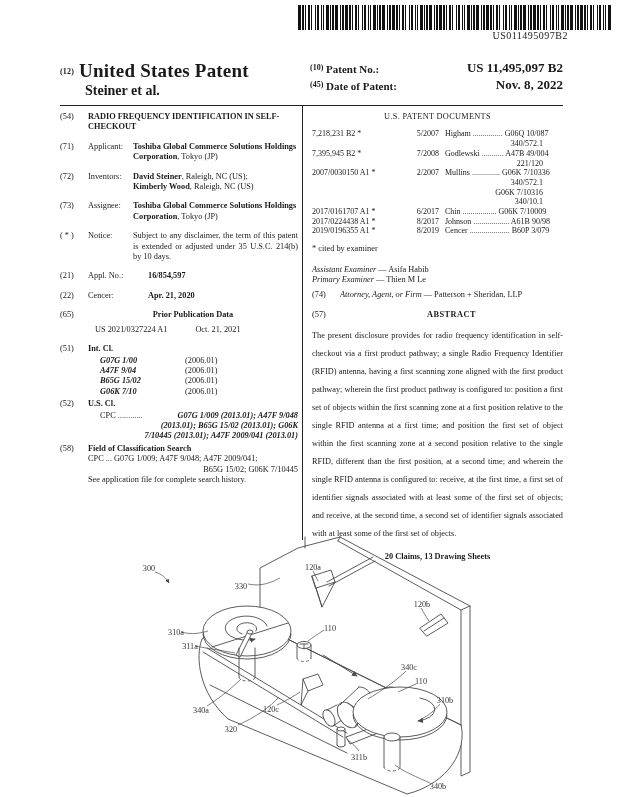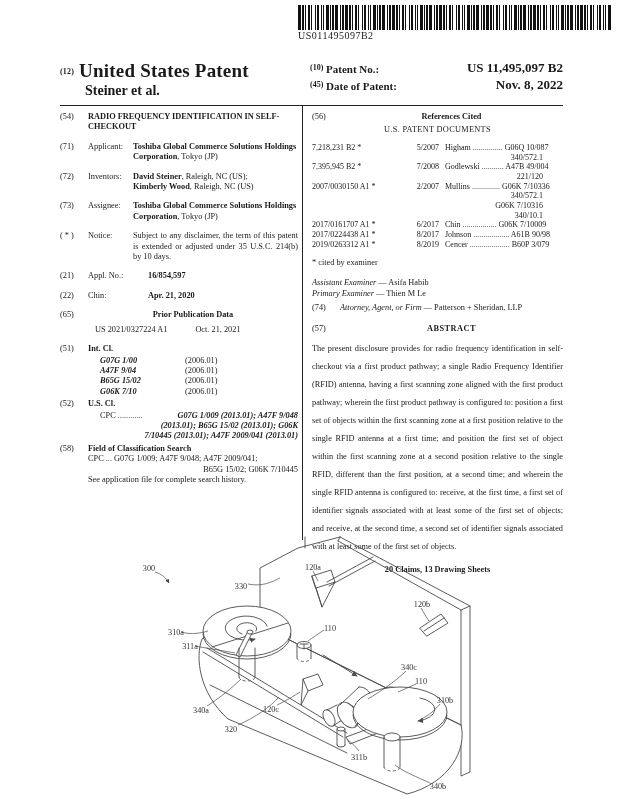--- a/index.html
+++ b/index.html
@@ -1,20 +1,20 @@
 <!DOCTYPE html>
 <html><head>
 <meta charset="utf-8">
 <style>
   html,body{margin:0;padding:0;background:#e8e8e8;}
   .page{position:relative;width:623px;height:797px;background:#ffffff;
         font-family:"Liberation Serif", serif;color:#1a1a1a;overflow:hidden;}
   
   .barcode{position:absolute;left:298px;top:5px;width:316px;height:26px;}
-  .barcode-text{position:absolute;left:298px;top:30px;width:260px;text-align:left;
+  .barcode-text{position:absolute;left:308px;top:30px;width:260px;text-align:right;
 romanfont-size:10px;letter-spacing:.5px;}
   
   .hdr{position:absolute;left:60px;top:60px;width:503px;}
   .hdr-row{display:flex;}
   .hdr-left{width:250px;}
   .hdr-right{flex:1;}
   .tagsm{font-size:8px;vertical-align:3px;}
   .hdr-title{font-size:19px;font-weight:bold;letter-spacing:.2px;}
   .hdr-sub{font-size:14px;font-weight:bold;margin-left:25px;margin-top:1px;}
   .hr-line{display:flex;font-size:11px;font-weight:bold;line-height:15px;}
@@ -235,21 +235,21 @@
     </div>
 
     <div class="sec">
       <span class="tag">(21)</span>
       <span class="lbl" style="width:60px;">Appl. No.:</span>
       <span class="val bold">16/854,597</span>
     </div>
 
     <div class="sec">
       <span class="tag">(22)</span>
-      <span class="lbl" style="width:60px;">Chin:</span>
+      <span class="lbl" style="width:60px;">Cencer:</span>
       <span class="val bold">Apr. 21, 2020</span>
     </div>
 
     <div class="sec" style="margin-bottom:4px;">
       <span class="tag">(65)</span>
       <span class="val bold center">Prior Publication Data</span>
     </div>
     <div class="pubrow">
       <span>US 2021/0327224 A1</span>
         <span>Oct. 21, 2021</span>
@@ -291,24 +291,20 @@
       <span class="tag">(58)</span>
       <span class="val bold">Field of Classification Search</span>
     </div>
     <div style="padding-left:28px;">CPC ... G07G 1/009; A47F 9/048; A47F 2009/041;</div>
     <div class="rightline">B65G 15/02; G06K 7/10445</div>
     <div style="padding-left:28px;">See application file for complete search history.</div>
   </div>
 
   <div class="col col-right">
 
-    <div class="refhead">
-      <span class="tag">(56)</span>
-      <span class="t">References Cited</span>
-    </div>
     <div class="refsub">U.S. PATENT DOCUMENTS</div>
 
     <div class="reftable">
       <div class="ref-line">
           <span class="rl-num">7,218,231 B2 *</span>
           <span class="rl-date">5/2007</span>
           <span class="rl-entry">Higham ............... G06Q 10/087</span>
         </div>
       <div class="ref-cont">340/572.1</div>
       <div class="ref-line">
@@ -329,21 +325,21 @@
           <span class="rl-num">2017/0161707 A1 *</span>
           <span class="rl-date">6/2017</span>
           <span class="rl-entry">Chin ................. G06K 7/10009</span>
         </div>
       <div class="ref-line">
           <span class="rl-num">2017/0224438 A1 *</span>
           <span class="rl-date">8/2017</span>
           <span class="rl-entry">Johnson .................. A61B 90/98</span>
         </div>
       <div class="ref-line">
-          <span class="rl-num">2019/0263312 A1 *</span>
+          <span class="rl-num">2019/0196355 A1 *</span>
           <span class="rl-date">8/2019</span>
           <span class="rl-entry">Cencer .................... B60P 3/079</span>
         </div>
     </div>
 
     <div class="cited">* cited by examiner</div>
 
     <div class="exline"><span class="it">Assistant Examiner</span><span> — Asifa Habib</span></div>
     <div class="exline"><span class="it">Primary Examiner</span><span> — Thien M Le</span></div>
 

